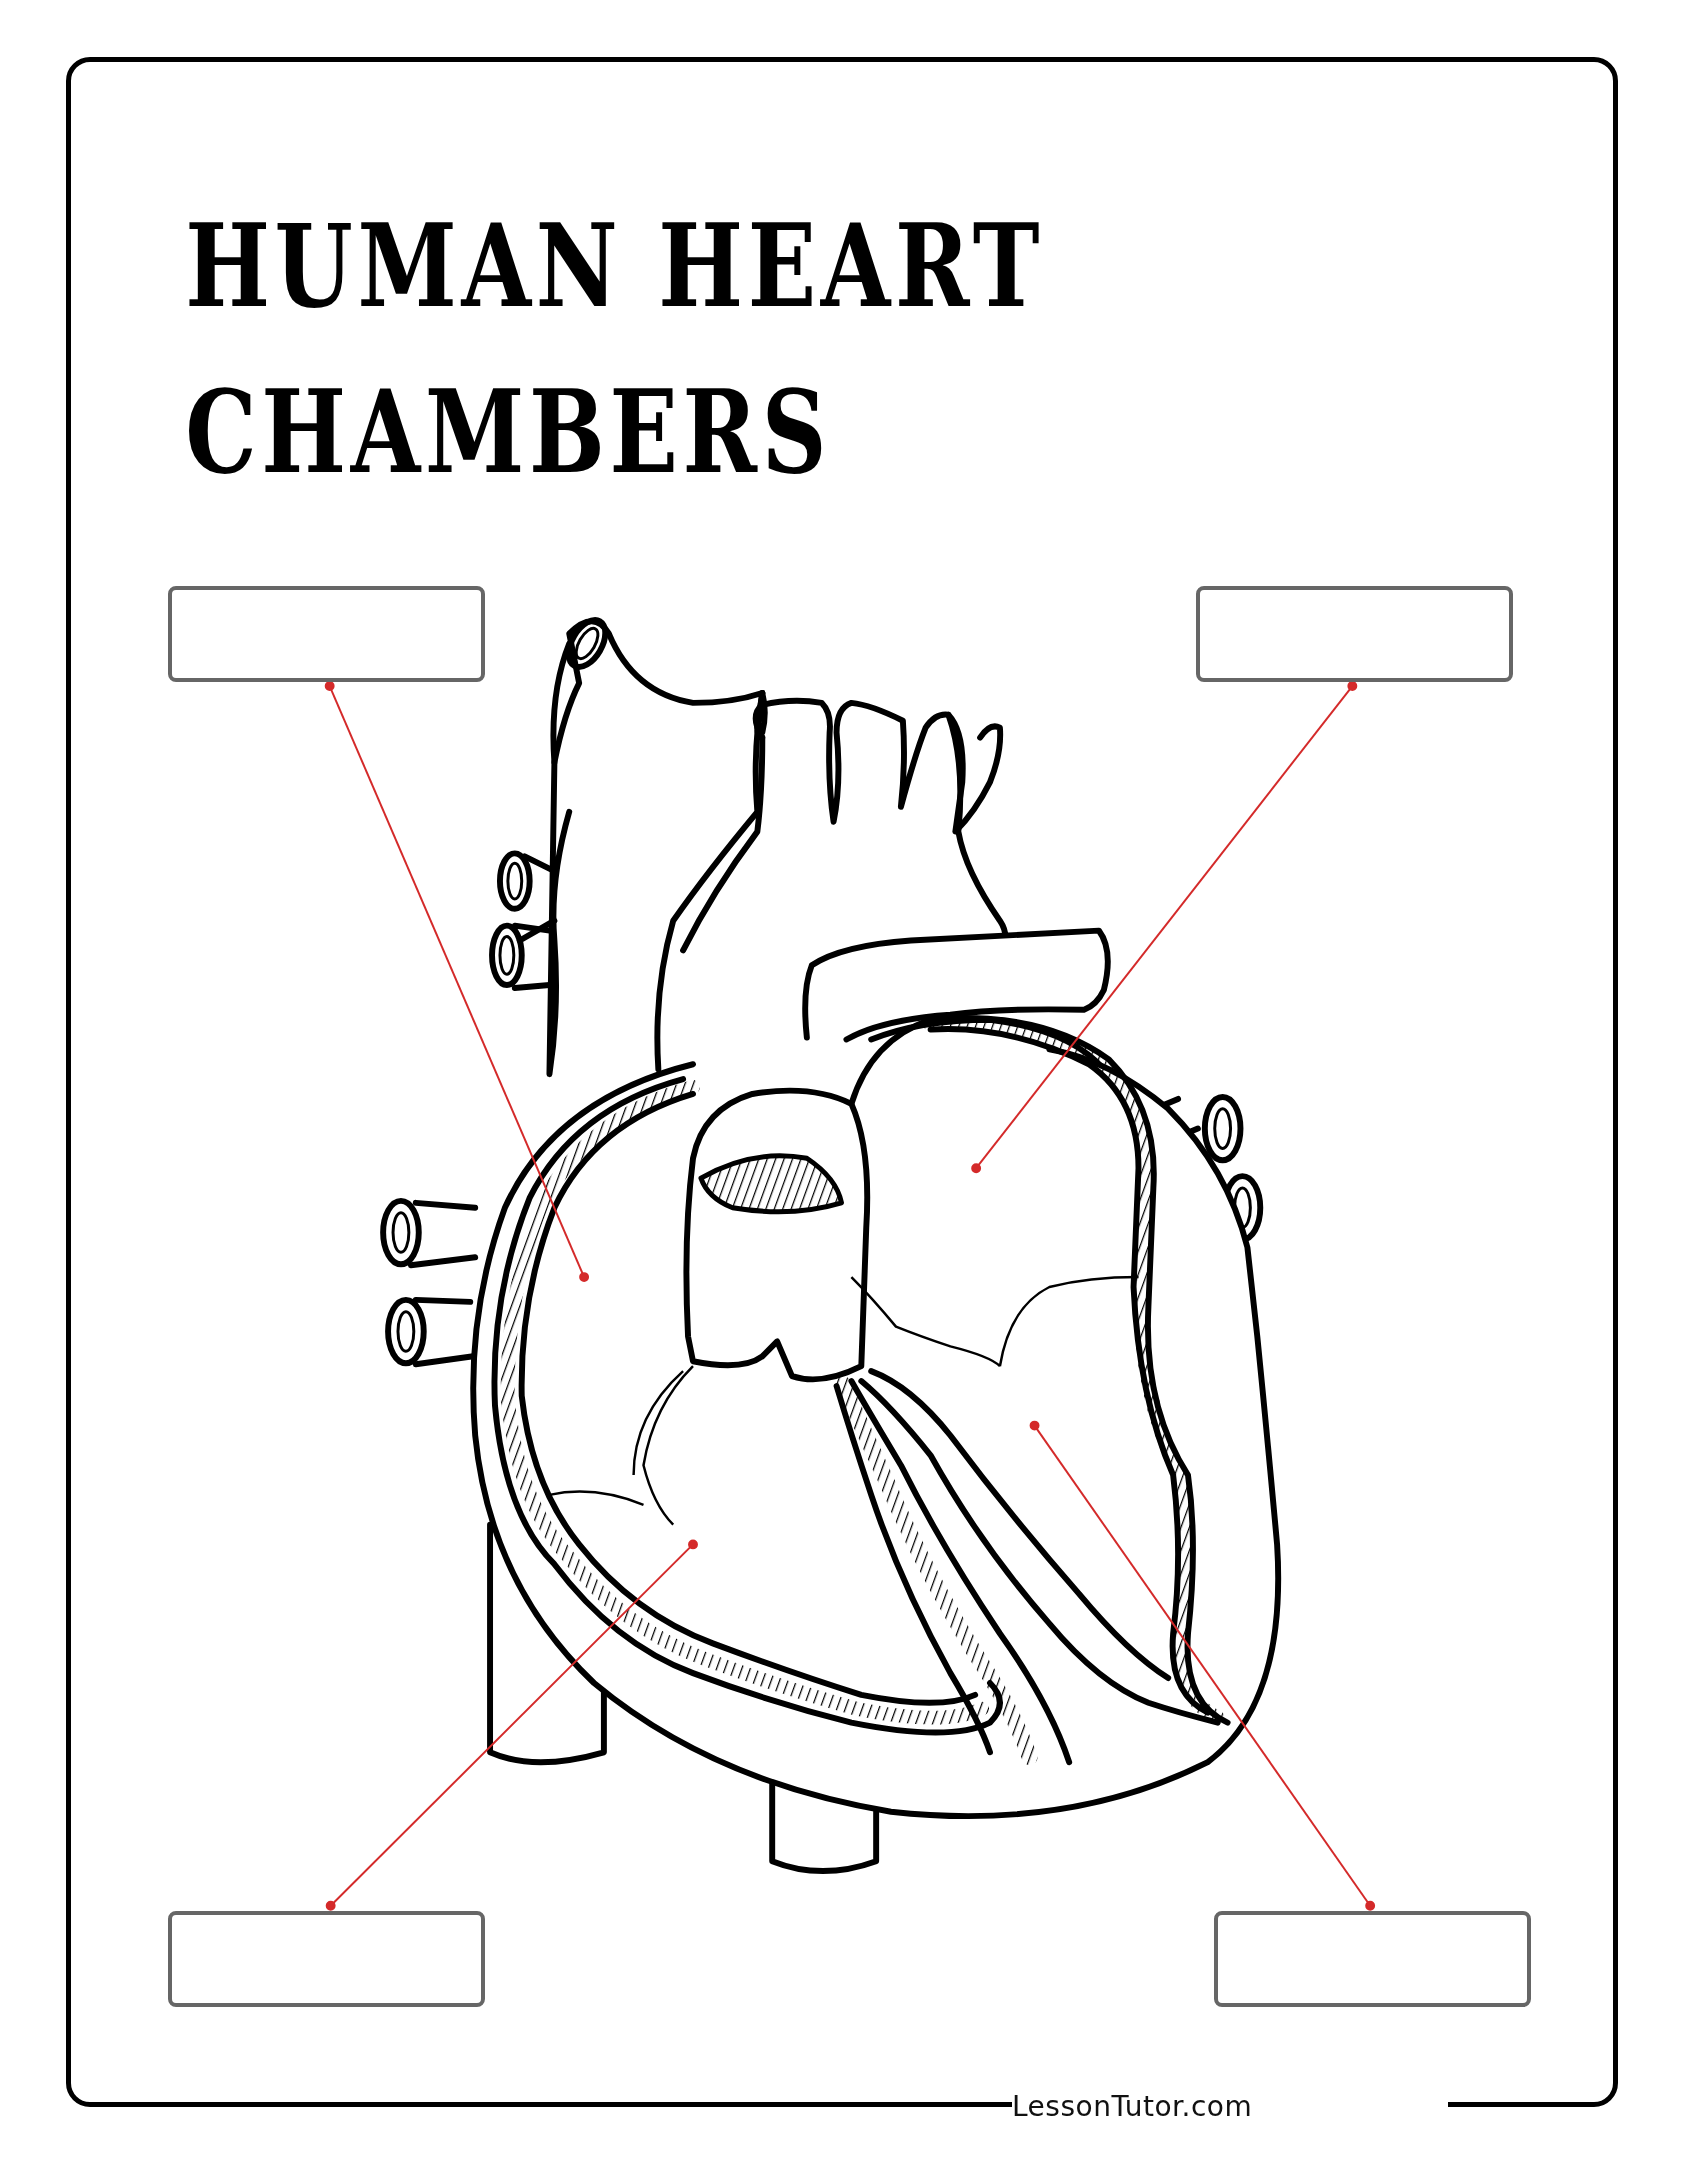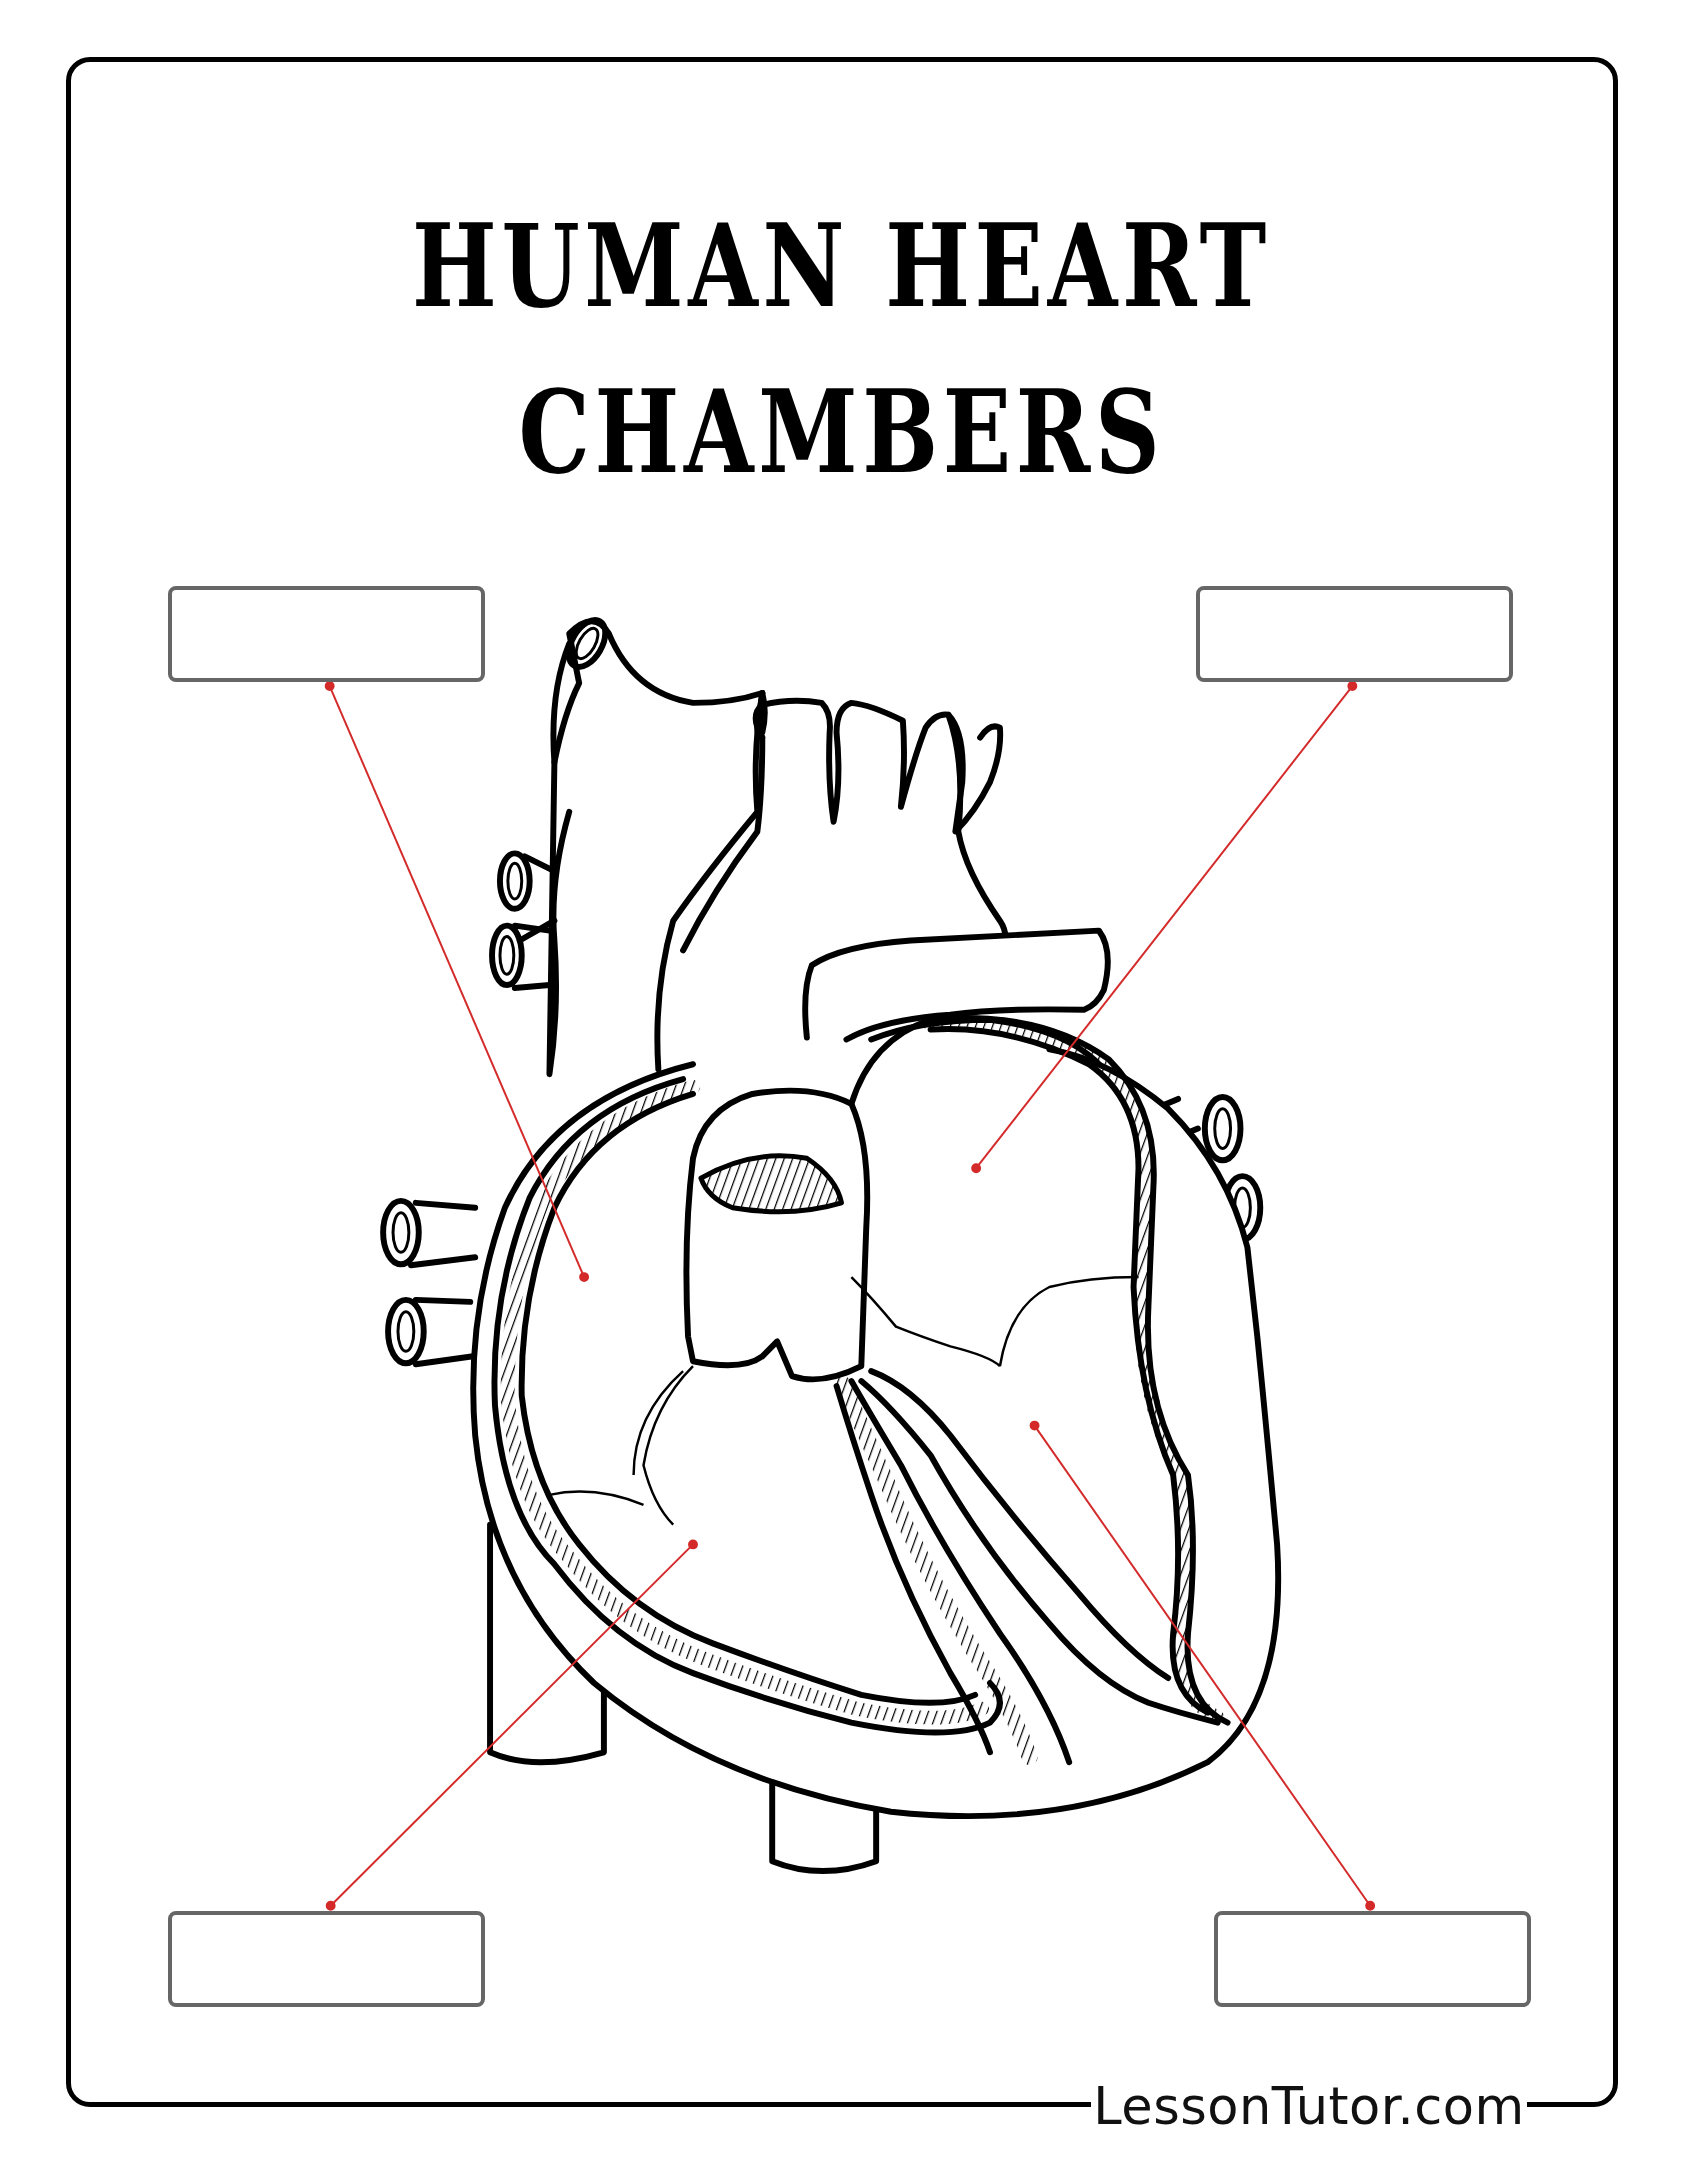--- a/index.html
+++ b/index.html
@@ -1,19 +1,19 @@
 <!DOCTYPE html>
 <html><head>
 <meta charset="utf-8">
 <style>
   html, body { margin: 0; padding: 0; background: #ffffff; }
   body { width: 1683px; height: 2178px; position: relative; overflow: hidden; font-family: "Liberation Sans", sans-serif; }
   .frame { position: absolute; left: 66px; top: 57px; width: 1552px; height: 2050px; border: 5px solid #000; border-radius: 24px; box-sizing: border-box; }
-  .footer-text { position: absolute; left: 1091px; top: 2079px; width: 436px; text-align: center; font-family: "DejaVu Sans", sans-serif; font-size: 51px; color: #111; line-height: 55px; letter-spacing: 0.5px; background: #fff; }
-  .title { position: absolute; left: 0; top: 183px; width: 1683px; text-align: center; font-family: "DejaVu Serif", serif; font-weight: bold; color: #000; }
+  .footer-text { position: absolute; left: 1012px; top: 2079px; width: 436px; font-family: "DejaVu Sans", sans-serif; font-size: 28px; color: #111; line-height: 55px; letter-spacing: 0.5px; background: #fff; }
+  .title { position: absolute; left: 0; top: 183px; width: 1683px; font-family: "DejaVu Serif", serif; font-weight: bold; color: #000; }
   .title-line { display: block; font-size: 115px; line-height: 166px; letter-spacing: 6px; transform: scaleX(0.78); transform-origin: center; }
   .label-box { position: absolute; width: 317px; height: 96px; border: 4px solid #666; border-radius: 8px; box-sizing: border-box; background: #fff; }
   svg.diagram { position: absolute; left: 0; top: 0; }
 </style>
 </head>
 <body>
 
 <div class="frame"></div>
 
 <div class="title">

